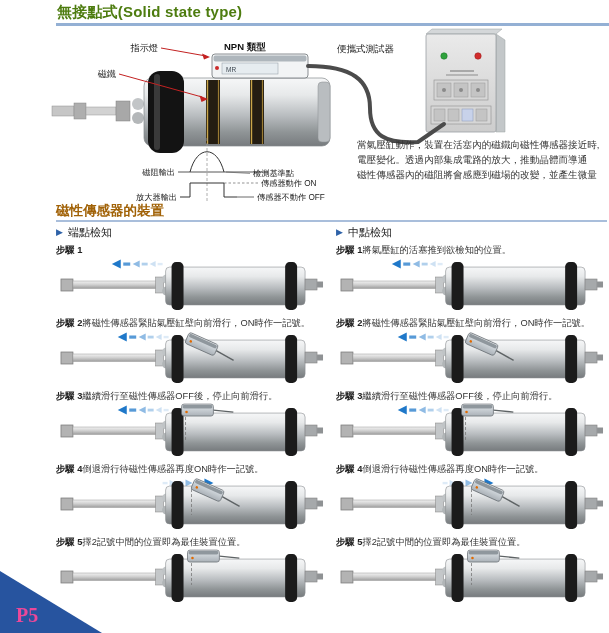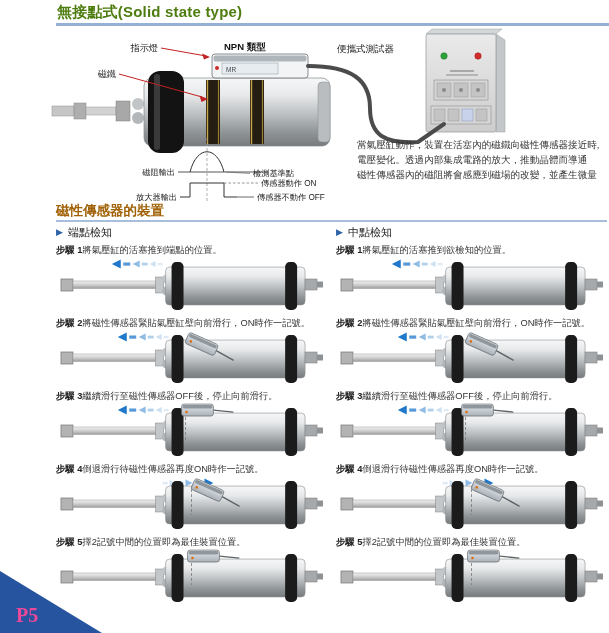--- a/index.html
+++ b/index.html
@@ -200,21 +200,20 @@
   <div class="columns">
 
     <div class="col">
       <div class="col-header">
         <span class="col-marker">▶</span>
         <span>端點檢知</span>
       </div>
 
       <div class="step">
         <span class="step-label">步驟 1</span>
-        <span class="step-text">將氣壓缸的活塞推到端點的位置。</span>
       </div>
       <div class="diagram">
         <svg width="271" height="56" viewBox="0 0 272 56">
           <use href="#sym-arr" x="56" y="2"></use>
           <use href="#sym-cyl"></use>
         </svg>
       </div>
 
       <div class="step">
         <span class="step-label">步驟 2</span>

